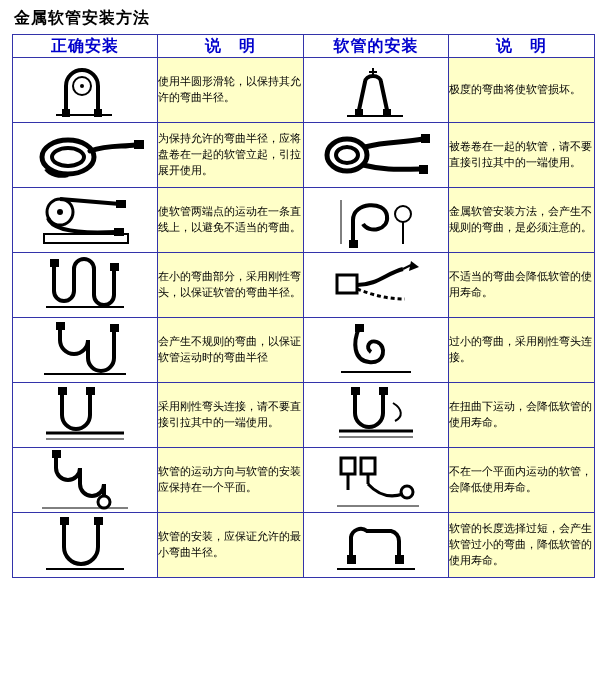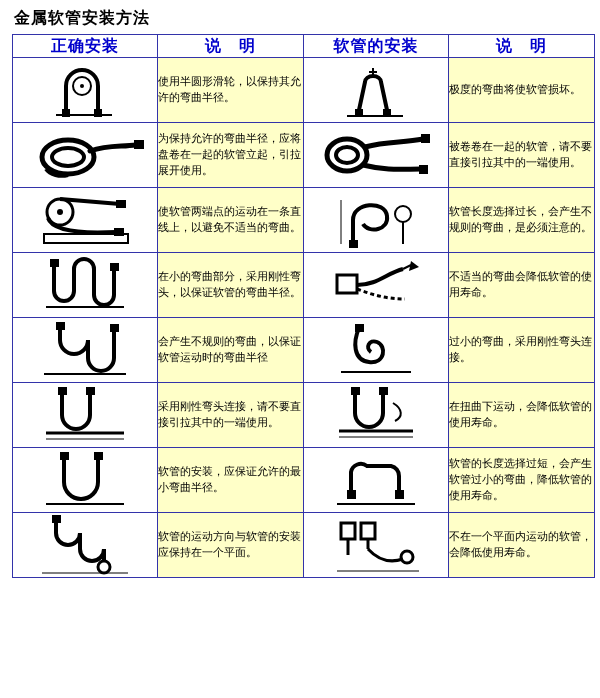--- a/index.html
+++ b/index.html
@@ -165,21 +165,21 @@
           <div class="fig">
             <svg class="fig" viewBox="0 0 138 60" xmlns="http://www.w3.org/2000/svg">
               <path d="M46 54 L46 30 C46 12 78 10 80 26 C82 40 62 44 56 34" fill="none" stroke="#000" stroke-width="4"></path>
               <rect x="42" y="50" width="9" height="8" fill="#000"></rect>
               <circle cx="96" cy="24" r="8" fill="none" stroke="#000" stroke-width="2"></circle>
               <line x1="96" y1="32" x2="96" y2="54" stroke="#000" stroke-width="2"></line>
               <line x1="34" y1="10" x2="34" y2="54" stroke="#000" stroke-width="1"></line>
             </svg>
           </div>
         </td>
-        <td class="txt-cell">软管长度选择过长，会产生不规则的弯曲，是必须注意的。</td>
+        <td class="txt-cell">金属软管安装方法，会产生不规则的弯曲，是必须注意的。</td>
       </tr>
 
       <tr>
         <td class="img-cell">
           <div class="fig">
             <svg class="fig" viewBox="0 0 138 60" xmlns="http://www.w3.org/2000/svg">
               <path d="M38 8 L38 36 A10 10 0 0 0 58 36 L58 14 A10 10 0 0 1 78 14 L78 40" fill="none" stroke="#000" stroke-width="4"></path>
               <path d="M78 40 A10 10 0 0 0 98 40 L98 16" fill="none" stroke="#000" stroke-width="4"></path>
               <rect x="34" y="4" width="9" height="8" fill="#000"></rect>
               <rect x="94" y="8" width="9" height="8" fill="#000"></rect>
@@ -247,45 +247,20 @@
               <rect x="72" y="2" width="9" height="8" fill="#000"></rect>
               <line x1="32" y1="46" x2="106" y2="46" stroke="#000" stroke-width="3"></line>
               <line x1="32" y1="52" x2="106" y2="52" stroke="#000" stroke-width="1"></line>
               <path d="M86 18 C96 24 96 32 88 36" fill="none" stroke="#000" stroke-width="2"></path>
             </svg>
           </div>
         </td>
         <td class="txt-cell">在扭曲下运动，会降低软管的使用寿命。</td>
       </tr>
 
-
-      <tr>
-        <td class="img-cell">
-          <div class="fig">
-            <svg class="fig" viewBox="0 0 138 60" xmlns="http://www.w3.org/2000/svg">
-              <path d="M48 6 L48 32 A17 17 0 0 0 82 32 L82 6" fill="none" stroke="#000" stroke-width="4"></path>
-              <rect x="44" y="2" width="9" height="8" fill="#000"></rect>
-              <rect x="78" y="2" width="9" height="8" fill="#000"></rect>
-              <line x1="30" y1="54" x2="108" y2="54" stroke="#000" stroke-width="2"></line>
-            </svg>
-          </div>
-        </td>
-        <td class="txt-cell">软管的安装，应保证允许的最小弯曲半径。</td>
-        <td class="img-cell">
-          <div class="fig">
-            <svg class="fig" viewBox="0 0 138 60" xmlns="http://www.w3.org/2000/svg">
-              <path d="M44 42 L44 22 A10 10 0 0 1 60 16 L84 16 A10 10 0 0 1 92 26 L92 42" fill="none" stroke="#000" stroke-width="4"></path>
-              <rect x="40" y="40" width="9" height="9" fill="#000"></rect>
-              <rect x="88" y="40" width="9" height="9" fill="#000"></rect>
-              <line x1="30" y1="54" x2="108" y2="54" stroke="#000" stroke-width="2"></line>
-            </svg>
-          </div>
-        </td>
-        <td class="txt-cell">软管的长度选择过短，会产生软管过小的弯曲，降低软管的使用寿命。</td>
-      </tr>
 
       <tr>
         <td class="img-cell">
           <div class="fig">
             <svg class="fig" viewBox="0 0 138 60" xmlns="http://www.w3.org/2000/svg">
               <path d="M40 4 L40 18 A12 12 0 0 0 64 18 L64 34 A12 12 0 0 0 88 34 L88 46" fill="none" stroke="#000" stroke-width="4"></path>
               <rect x="36" y="0" width="9" height="8" fill="#000"></rect>
               <circle cx="88" cy="52" r="6" fill="none" stroke="#000" stroke-width="3"></circle>
               <line x1="26" y1="58" x2="112" y2="58" stroke="#000" stroke-width="1"></line>
             </svg>
@@ -301,15 +276,40 @@
               <line x1="61" y1="24" x2="61" y2="34" stroke="#000" stroke-width="3"></line>
               <path d="M61 34 C72 46 84 48 96 44" fill="none" stroke="#000" stroke-width="3"></path>
               <circle cx="100" cy="42" r="6" fill="none" stroke="#000" stroke-width="3"></circle>
               <line x1="30" y1="56" x2="112" y2="56" stroke="#000" stroke-width="1"></line>
             </svg>
           </div>
         </td>
         <td class="txt-cell">不在一个平面内运动的软管，会降低使用寿命。</td>
       </tr>
 
+      <tr>
+        <td class="img-cell">
+          <div class="fig">
+            <svg class="fig" viewBox="0 0 138 60" xmlns="http://www.w3.org/2000/svg">
+              <path d="M48 6 L48 32 A17 17 0 0 0 82 32 L82 6" fill="none" stroke="#000" stroke-width="4"></path>
+              <rect x="44" y="2" width="9" height="8" fill="#000"></rect>
+              <rect x="78" y="2" width="9" height="8" fill="#000"></rect>
+              <line x1="30" y1="54" x2="108" y2="54" stroke="#000" stroke-width="2"></line>
+            </svg>
+          </div>
+        </td>
+        <td class="txt-cell">软管的安装，应保证允许的最小弯曲半径。</td>
+        <td class="img-cell">
+          <div class="fig">
+            <svg class="fig" viewBox="0 0 138 60" xmlns="http://www.w3.org/2000/svg">
+              <path d="M44 42 L44 22 A10 10 0 0 1 60 16 L84 16 A10 10 0 0 1 92 26 L92 42" fill="none" stroke="#000" stroke-width="4"></path>
+              <rect x="40" y="40" width="9" height="9" fill="#000"></rect>
+              <rect x="88" y="40" width="9" height="9" fill="#000"></rect>
+              <line x1="30" y1="54" x2="108" y2="54" stroke="#000" stroke-width="2"></line>
+            </svg>
+          </div>
+        </td>
+        <td class="txt-cell">软管的长度选择过短，会产生软管过小的弯曲，降低软管的使用寿命。</td>
+      </tr>
+
     </tbody>
   </table>
 </div>
 
 </body></html>

